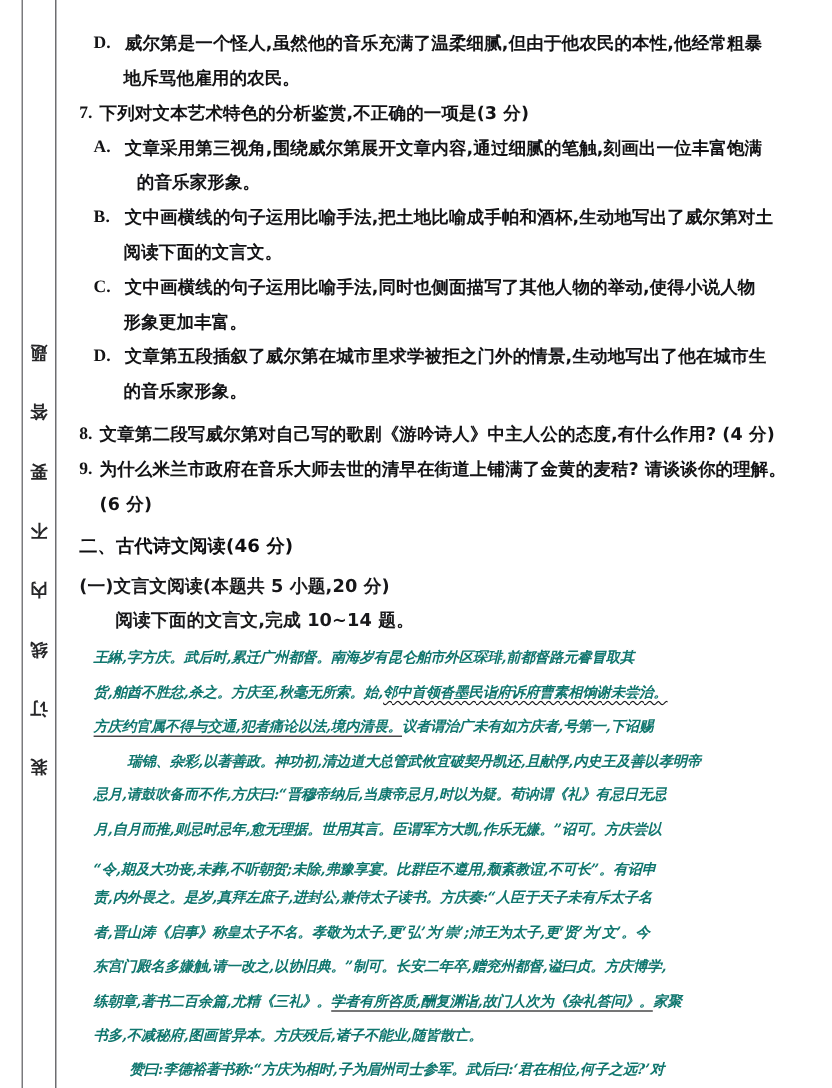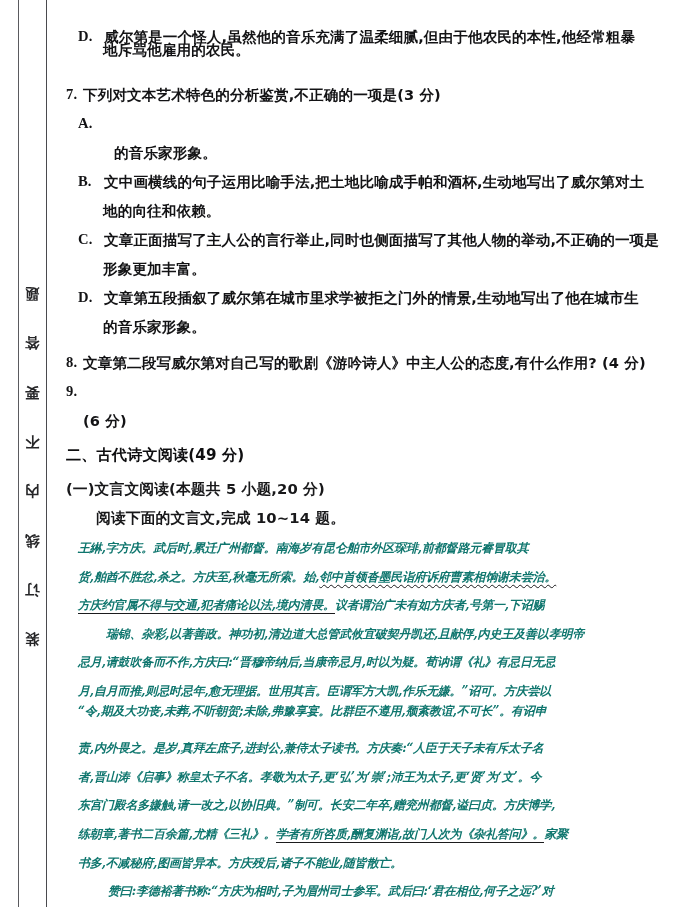--- a/index.html
+++ b/index.html
@@ -170,74 +170,76 @@
       <span>订</span>
       <span>装</span>
     </div>
 
   <div id="content">
 
     <div class="abs ln mod opt" style="top:22px;">
       <span class="lbl">D.</span>
       <span>威尔第是一个怪人,虽然他的音乐充满了温柔细腻,但由于他农民的本性,他经常粗暴</span>
     </div>
-    <div class="abs ln mod opt-row" style="top:35px;text-align:right;">地斥骂他雇用的农民。</div>
+    <div class="abs ln mod opt-row" style="top:51px;text-align:right;">地斥骂他雇用的农民。</div>
 
     <div class="abs ln mod qitem" style="top:80px;left:-12px;">
       <span class="qn">7.</span>
       <span>下列对文本艺术特色的分析鉴赏,不正确的一项是(3 分)</span>
     </div>
 
     <div class="abs ln mod opt" style="top:109px;">
       <span class="lbl">A.</span>
+      <span>文章采用第三视角,围绕威尔第展开文章内容,通过细腻的笔触,刻画出一位丰富饱满</span>
     </div>
     <div class="abs ln mod opt-row" style="top:138px;margin-left:36px;">的音乐家形象。</div>
 
     <div class="abs ln mod opt" style="top:167px;">
       <span class="lbl">B.</span>
       <span>文中画横线的句子运用比喻手法,把土地比喻成手帕和酒杯,生动地写出了威尔第对土</span>
     </div>
-    <div class="abs ln mod opt-row" style="top:196px;">地的向往和依赖。</div>
+    <div class="abs ln mod opt-row" style="top:196px;">阅读下面的文言文。</div>
 
     <div class="abs ln mod opt" style="top:225px;">
       <span class="lbl">C.</span>
-      <span>文章正面描写了主人公的言行举止,同时也侧面描写了其他人物的举动,不正确的一项是</span>
+      <span>文中画横线的句子运用比喻手法,同时也侧面描写了其他人物的举动,使得小说人物</span>
     </div>
     <div class="abs ln mod opt-row" style="top:254px;">形象更加丰富。</div>
 
     <div class="abs ln mod opt" style="top:283px;">
       <span class="lbl">D.</span>
       <span>文章第五段插叙了威尔第在城市里求学被拒之门外的情景,生动地写出了他在城市生</span>
     </div>
     <div class="abs ln mod opt-row" style="top:312px;">的音乐家形象。</div>
 
     <div class="abs ln mod qitem" style="top:348px;left:-12px;">
       <span class="qn">8.</span>
       <span>文章第二段写威尔第对自己写的歌剧《游吟诗人》中主人公的态度,有什么作用? (4 分)</span>
     </div>
 
     <div class="abs ln mod qitem" style="top:377px;left:-12px;">
       <span class="qn">9.</span>
+      <span>为什么米兰市政府在音乐大师去世的清早在街道上铺满了金黄的麦秸? 请谈谈你的理解。</span>
     </div>
     <div class="abs ln mod" style="top:406px;left:5px;">(6 分)</div>
 
-    <div class="abs ln sec-head" style="top:441px;left:-12px;">二、古代诗文阅读(49 分)</div>
+    <div class="abs ln sec-head" style="top:441px;left:-12px;">二、古代诗文阅读(46 分)</div>
 
     <div class="abs ln sub-head" style="top:474px;left:-12px;">(一)文言文阅读(本题共 5 小题,20 分)</div>
 
     <div class="abs ln sub-head" style="top:503px;left:18px;">阅读下面的文言文,完成 10~14 题。</div>
 
     <div id="passage" class="abs" style="top:534px;left:0;width:614px;">
         <div class="kai" style="position: absolute; left: 0px; top: 0px; width: 614px;"><span>王綝,字方庆。武后时,累迁广州都督。南海岁有昆仑舶市外区琛琲,前都督路元睿冒取其</span></div>
         <div class="kai" style="position: absolute; left: 0px; top: 28.6px; width: 614px;"><span>货,舶酋不胜忿,杀之。方庆至,秋毫无所索。始,</span><span class="u-wavy">邻中首领沓墨民诣府诉府曹素相饷谢未尝治。</span></div>
         <div class="kai" style="position: absolute; left: 0px; top: 57.2px; width: 614px;"><span class="u-straight">方庆约官属不得与交通,犯者痛论以法,境内清畏。</span><span>议者谓治广未有如方庆者,号第一,下诏赐</span></div>
         <div class="kai" style="position: absolute; left: 0px; top: 85.8px; width: 614px; margin-left: 28px;"><span>瑞锦、杂彩,以著善政。神功初,清边道大总管武攸宜破契丹凯还,且献俘,内史王及善以孝明帝</span></div>
         <div class="kai" style="position: absolute; left: 0px; top: 114.4px; width: 614px;"><span>忌月,请鼓吹备而不作,方庆曰:“晋穆帝纳后,当康帝忌月,时以为疑。荀讷谓《礼》有忌日无忌</span></div>
         <div class="kai" style="position: absolute; left: 0px; top: 143px; width: 614px;"><span>月,自月而推,则忌时忌年,愈无理据。世用其言。臣谓军方大凯,作乐无嫌。”诏可。方庆尝以</span></div>
-        <div class="kai" style="position: absolute; left: 0px; top: 163px; width: 614px;"><span>“令,期及大功丧,未葬,不听朝贺;未除,弗豫享宴。比群臣不遵用,颓紊教谊,不可长”。有诏申</span></div>
+        <div class="kai" style="position: absolute; left: 0px; top: 176px; width: 614px;"><span>“令,期及大功丧,未葬,不听朝贺;未除,弗豫享宴。比群臣不遵用,颓紊教谊,不可长”。有诏申</span></div>
         <div class="kai" style="position: absolute; left: 0px; top: 200.2px; width: 614px;"><span>责,内外畏之。是岁,真拜左庶子,进封公,兼侍太子读书。方庆奏:“人臣于天子未有斥太子名</span></div>
         <div class="kai" style="position: absolute; left: 0px; top: 228.8px; width: 614px;"><span>者,晋山涛《启事》称皇太子不名。孝敬为太子,更‘弘’为‘崇’;沛王为太子,更‘贤’为‘文’。今</span></div>
         <div class="kai" style="position: absolute; left: 0px; top: 257.4px; width: 614px;"><span>东宫门殿名多嫌触,请一改之,以协旧典。”制可。长安二年卒,赠兖州都督,谥曰贞。方庆博学,</span></div>
         <div class="kai" style="position: absolute; left: 0px; top: 286px; width: 614px;"><span>练朝章,著书二百余篇,尤精《三礼》。</span><span class="u-straight">学者有所咨质,酬复渊诣,故门人次为《杂礼答问》。</span><span>家聚</span></div>
         <div class="kai" style="position: absolute; left: 0px; top: 314.6px; width: 614px;"><span>书多,不减秘府,图画皆异本。方庆殁后,诸子不能业,随皆散亡。</span></div>
         <div class="kai" style="position: absolute; left: 0px; top: 343.2px; width: 614px; text-indent: 30px;"><span>赞曰:李德裕著书称:“方庆为相时,子为眉州司士参军。武后曰:‘君在相位,何子之远?’对</span></div>
         <div class="kai" style="position: absolute; left: 0px; top: 371.8px; width: 614px;"></div>
       </div>
 
   </div>

